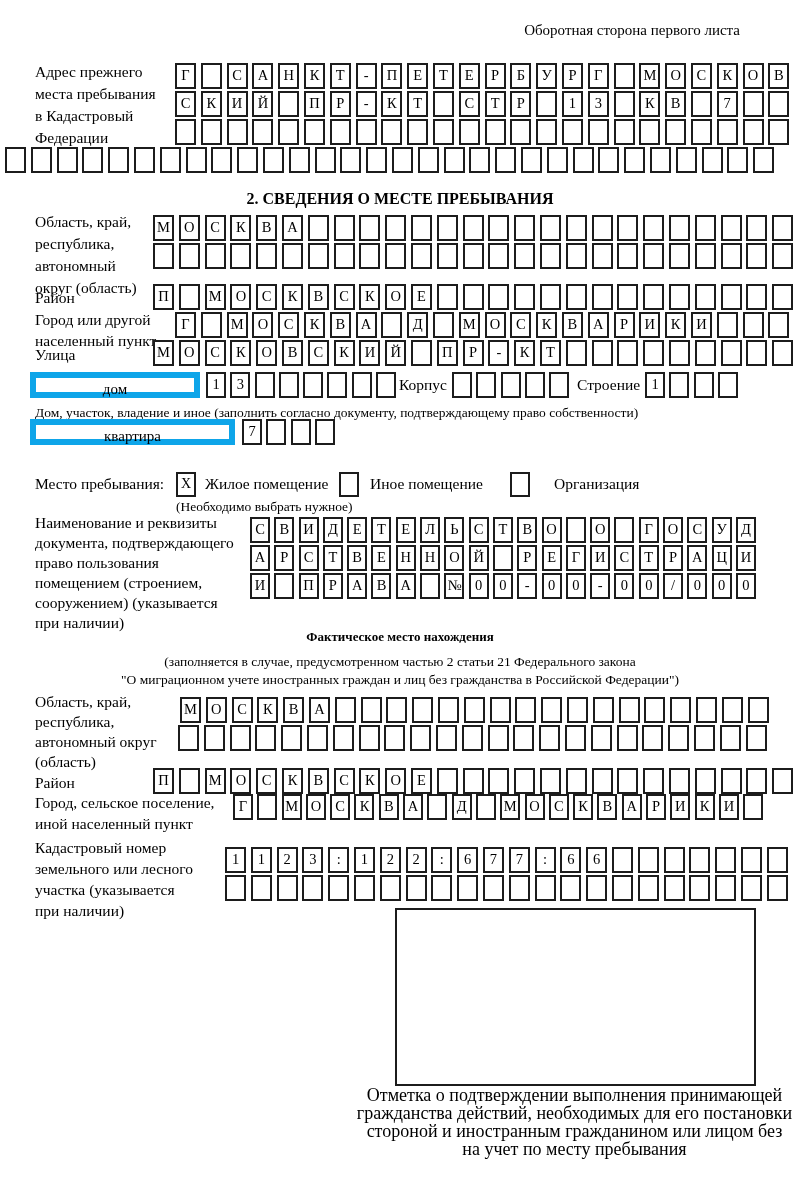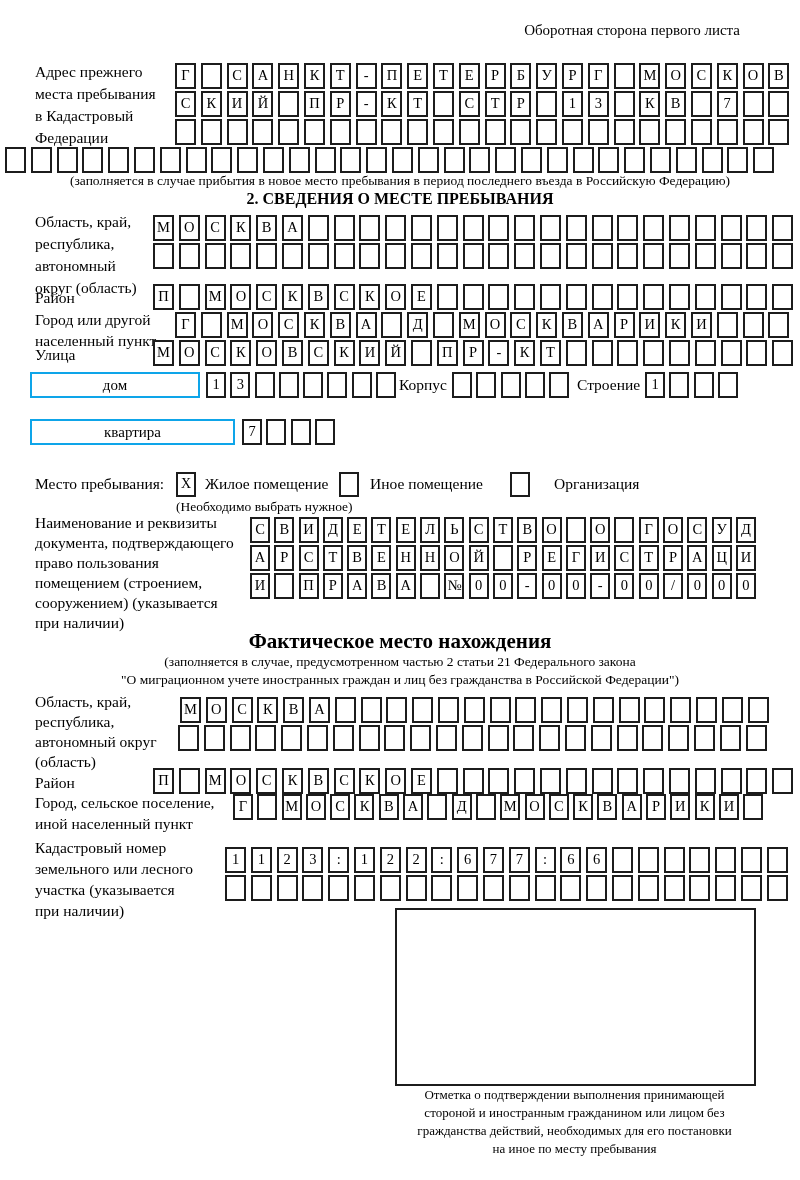--- a/index.html
+++ b/index.html
@@ -10,48 +10,47 @@
   .lh20 div{line-height:20px;}
   .lh21 div{line-height:21px;}
   .row{position:absolute;white-space:nowrap;font-weight:normal;}
   .c{display:inline-block;box-sizing:border-box;width:21px;height:26px;
      border:2px solid #1c1c1c;margin-right:4.8px;text-align:center;
      font-size:14.5px;line-height:21px;vertical-align:top;background:#fff;}
   .tight .c{width:20px;margin-right:4.3px;}
   .center{position:absolute;left:0;width:800px;text-align:center;}
   .small{font-size:13.5px;}
   .bold{font-weight:bold;}
-  .widebox{position:absolute;box-sizing:border-box;height:26px;border:2px solid #0ea5e9;
+  .widebox{position:absolute;box-sizing:border-box;height:26px;border:6px solid #0ea5e9;
            text-align:center;font-size:15px;line-height:22px;background:#fff;}
   .cb{position:absolute;box-sizing:border-box;width:20px;height:25px;border:2px solid #1c1c1c;
       text-align:center;font-size:14px;line-height:20px;background:#fff;}
   .bigbox{position:absolute;left:395px;top:908px;width:357px;height:174px;
           border:2px solid #1c1c1c;background:#fff;}
   .otmetka{position:absolute;left:352px;top:1086px;width:445px;text-align:center;
-           font-size:13px;}
+           font-size:18px;}
   .otmetka div{line-height:18px;}
 </style>
 </head>
 <body>
 
 <div class="sheet">
 
   <div class="hdr">Оборотная сторона первого листа</div>
 
   <div class="lbl" style="left:35px;top:61px;width:145px;">
       <div>Адрес прежнего</div>
       <div>места пребывания</div>
       <div>в Кадастровый</div>
       <div>Федерации</div>
     </div>
   <div class="row" style="left:175px;top:63px;"><span class="c">Г</span><span class="c"></span><span class="c">С</span><span class="c">А</span><span class="c">Н</span><span class="c">К</span><span class="c">Т</span><span class="c">-</span><span class="c">П</span><span class="c">Е</span><span class="c">Т</span><span class="c">Е</span><span class="c">Р</span><span class="c">Б</span><span class="c">У</span><span class="c">Р</span><span class="c">Г</span><span class="c"></span><span class="c">М</span><span class="c">О</span><span class="c">С</span><span class="c">К</span><span class="c">О</span><span class="c">В</span></div>
   <div class="row" style="left:175px;top:91px;"><span class="c">С</span><span class="c">К</span><span class="c">И</span><span class="c">Й</span><span class="c"></span><span class="c">П</span><span class="c">Р</span><span class="c">-</span><span class="c">К</span><span class="c">Т</span><span class="c"></span><span class="c">С</span><span class="c">Т</span><span class="c">Р</span><span class="c"></span><span class="c">1</span><span class="c">3</span><span class="c"></span><span class="c">К</span><span class="c">В</span><span class="c"></span><span class="c">7</span><span class="c"></span><span class="c"></span></div>
   <div class="row" style="left:175px;top:119px;"><span class="c"></span><span class="c"></span><span class="c"></span><span class="c"></span><span class="c"></span><span class="c"></span><span class="c"></span><span class="c"></span><span class="c"></span><span class="c"></span><span class="c"></span><span class="c"></span><span class="c"></span><span class="c"></span><span class="c"></span><span class="c"></span><span class="c"></span><span class="c"></span><span class="c"></span><span class="c"></span><span class="c"></span><span class="c"></span><span class="c"></span><span class="c"></span></div>
   <div class="row" style="left:5px;top:147px;"><span class="c"></span><span class="c"></span><span class="c"></span><span class="c"></span><span class="c"></span><span class="c"></span><span class="c"></span><span class="c"></span><span class="c"></span><span class="c"></span><span class="c"></span><span class="c"></span><span class="c"></span><span class="c"></span><span class="c"></span><span class="c"></span><span class="c"></span><span class="c"></span><span class="c"></span><span class="c"></span><span class="c"></span><span class="c"></span><span class="c"></span><span class="c"></span><span class="c"></span><span class="c"></span><span class="c"></span><span class="c"></span><span class="c"></span><span class="c"></span></div>
-  <div class="center small" style="top:173px;">(заполняется в случае прибытия в новое место пребывания в период последнего въезда в Российскую Федерацию)</div>
 
   <div class="center bold" style="top:190px;font-size:16px;">2. СВЕДЕНИЯ О МЕСТЕ ПРЕБЫВАНИЯ</div>
 
   <div class="lbl" style="left:35px;top:211px;width:130px;">
       <div>Область, край,</div>
       <div>республика,</div>
       <div>автономный</div>
       <div>округ (область)</div>
     </div>
   <div class="row" style="left:153px;top:215px;"><span class="c">М</span><span class="c">О</span><span class="c">С</span><span class="c">К</span><span class="c">В</span><span class="c">А</span><span class="c"></span><span class="c"></span><span class="c"></span><span class="c"></span><span class="c"></span><span class="c"></span><span class="c"></span><span class="c"></span><span class="c"></span><span class="c"></span><span class="c"></span><span class="c"></span><span class="c"></span><span class="c"></span><span class="c"></span><span class="c"></span><span class="c"></span><span class="c"></span><span class="c"></span></div>
@@ -68,20 +67,21 @@
 
   <div class="lbl" style="left:35px;top:344px;">Улица</div>
   <div class="row" style="left:153px;top:340px;"><span class="c">М</span><span class="c">О</span><span class="c">С</span><span class="c">К</span><span class="c">О</span><span class="c">В</span><span class="c">С</span><span class="c">К</span><span class="c">И</span><span class="c">Й</span><span class="c"></span><span class="c">П</span><span class="c">Р</span><span class="c">-</span><span class="c">К</span><span class="c">Т</span><span class="c"></span><span class="c"></span><span class="c"></span><span class="c"></span><span class="c"></span><span class="c"></span><span class="c"></span><span class="c"></span><span class="c"></span></div>
 
   <div class="widebox" style="left:30px;top:372px;width:170px;">дом</div>
   <div class="row tight" style="left:206px;top:372px;"><span class="c">1</span><span class="c">3</span><span class="c"></span><span class="c"></span><span class="c"></span><span class="c"></span><span class="c"></span><span class="c"></span></div>
   <div class="lbl" style="left:399px;top:374px;">Корпус</div>
   <div class="row tight" style="left:452px;top:372px;"><span class="c"></span><span class="c"></span><span class="c"></span><span class="c"></span><span class="c"></span></div>
   <div class="lbl" style="left:577px;top:374px;text-align:right;">Строение</div>
   <div class="row tight" style="left:645px;top:372px;"><span class="c">1</span><span class="c"></span><span class="c"></span><span class="c"></span></div>
+  <div class="lbl small" style="left:35px;top:402px;width:720px;">Дом, участок, владение и иное (заполнить согласно документу, подтверждающему право собственности)</div>
 
   <div class="widebox" style="left:30px;top:419px;width:205px;">квартира</div>
   <div class="row tight" style="left:242px;top:419px;"><span class="c">7</span><span class="c"></span><span class="c"></span><span class="c"></span></div>
 
   <div class="lbl" style="left:35px;top:473px;">Место пребывания:</div>
   <div class="cb" style="left:176px;top:472px;">X</div>
   <div class="lbl" style="left:205px;top:473px;">Жилое помещение</div>
   <div class="cb" style="left:339px;top:472px;"></div>
   <div class="lbl" style="left:370px;top:473px;">Иное помещение</div>
   <div class="cb" style="left:510px;top:472px;"></div>
@@ -93,21 +93,21 @@
       <div>документа, подтверждающего</div>
       <div>право пользования</div>
       <div>помещением (строением,</div>
       <div>сооружением) (указывается</div>
       <div>при наличии)</div>
     </div>
   <div class="row tight" style="left:250px;top:517px;"><span class="c">С</span><span class="c">В</span><span class="c">И</span><span class="c">Д</span><span class="c">Е</span><span class="c">Т</span><span class="c">Е</span><span class="c">Л</span><span class="c">Ь</span><span class="c">С</span><span class="c">Т</span><span class="c">В</span><span class="c">О</span><span class="c"></span><span class="c">О</span><span class="c"></span><span class="c">Г</span><span class="c">О</span><span class="c">С</span><span class="c">У</span><span class="c">Д</span></div>
   <div class="row tight" style="left:250px;top:545px;"><span class="c">А</span><span class="c">Р</span><span class="c">С</span><span class="c">Т</span><span class="c">В</span><span class="c">Е</span><span class="c">Н</span><span class="c">Н</span><span class="c">О</span><span class="c">Й</span><span class="c"></span><span class="c">Р</span><span class="c">Е</span><span class="c">Г</span><span class="c">И</span><span class="c">С</span><span class="c">Т</span><span class="c">Р</span><span class="c">А</span><span class="c">Ц</span><span class="c">И</span></div>
   <div class="row tight" style="left:250px;top:573px;"><span class="c">И</span><span class="c"></span><span class="c">П</span><span class="c">Р</span><span class="c">А</span><span class="c">В</span><span class="c">А</span><span class="c"></span><span class="c">№</span><span class="c">0</span><span class="c">0</span><span class="c">-</span><span class="c">0</span><span class="c">0</span><span class="c">-</span><span class="c">0</span><span class="c">0</span><span class="c">/</span><span class="c">0</span><span class="c">0</span><span class="c">0</span></div>
 
-  <div class="center bold" style="top:629px;font-size:21px;">Фактическое место нахождения</div>
+  <div class="center bold" style="top:629px;font-size:13px;">Фактическое место нахождения</div>
   <div class="center small" style="top:654px;">(заполняется в случае, предусмотренном частью 2 статьи 21 Федерального закона</div>
   <div class="center small" style="top:672px;">"О миграционном учете иностранных граждан и лиц без гражданства в Российской Федерации")</div>
 
   <div class="lbl lh20" style="left:35px;top:692px;width:165px;">
       <div>Область, край,</div>
       <div>республика,</div>
       <div>автономный округ</div>
       <div>(область)</div>
     </div>
   <div class="row" style="left:180px;top:697px;"><span class="c">М</span><span class="c">О</span><span class="c">С</span><span class="c">К</span><span class="c">В</span><span class="c">А</span><span class="c"></span><span class="c"></span><span class="c"></span><span class="c"></span><span class="c"></span><span class="c"></span><span class="c"></span><span class="c"></span><span class="c"></span><span class="c"></span><span class="c"></span><span class="c"></span><span class="c"></span><span class="c"></span><span class="c"></span><span class="c"></span><span class="c"></span></div>
@@ -127,18 +127,18 @@
       <div>земельного или лесного</div>
       <div>участка (указывается</div>
       <div>при наличии)</div>
     </div>
   <div class="row" style="left:225px;top:847px;"><span class="c">1</span><span class="c">1</span><span class="c">2</span><span class="c">3</span><span class="c">:</span><span class="c">1</span><span class="c">2</span><span class="c">2</span><span class="c">:</span><span class="c">6</span><span class="c">7</span><span class="c">7</span><span class="c">:</span><span class="c">6</span><span class="c">6</span><span class="c"></span><span class="c"></span><span class="c"></span><span class="c"></span><span class="c"></span><span class="c"></span><span class="c"></span></div>
   <div class="row" style="left:225px;top:875px;"><span class="c"></span><span class="c"></span><span class="c"></span><span class="c"></span><span class="c"></span><span class="c"></span><span class="c"></span><span class="c"></span><span class="c"></span><span class="c"></span><span class="c"></span><span class="c"></span><span class="c"></span><span class="c"></span><span class="c"></span><span class="c"></span><span class="c"></span><span class="c"></span><span class="c"></span><span class="c"></span><span class="c"></span><span class="c"></span></div>
 
   <div class="bigbox"></div>
   <div class="otmetka">
       <div>Отметка о подтверждении выполнения принимающей</div>
+      <div>гражданства действий, необходимых для его постановки</div>
       <div>стороной и иностранным гражданином или лицом без</div>
-      <div>гражданства действий, необходимых для его постановки</div>
-      <div>на иное по месту пребывания</div>
+      <div>на учет по месту пребывания</div>
     </div>
 
 </div>
 
 </body></html>

